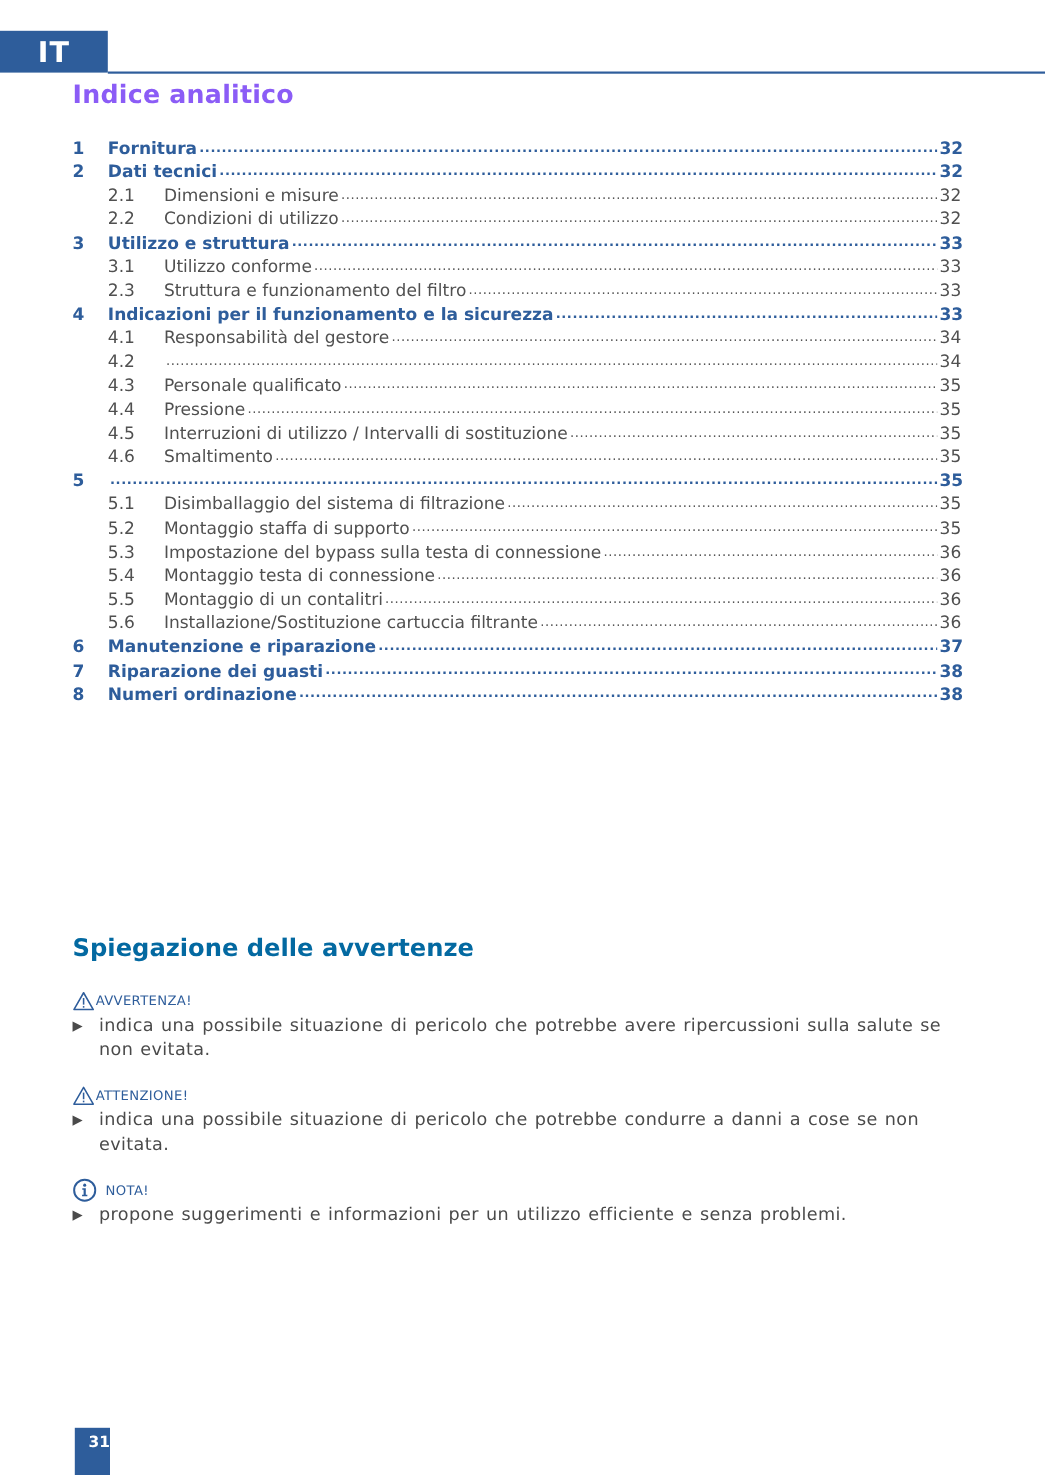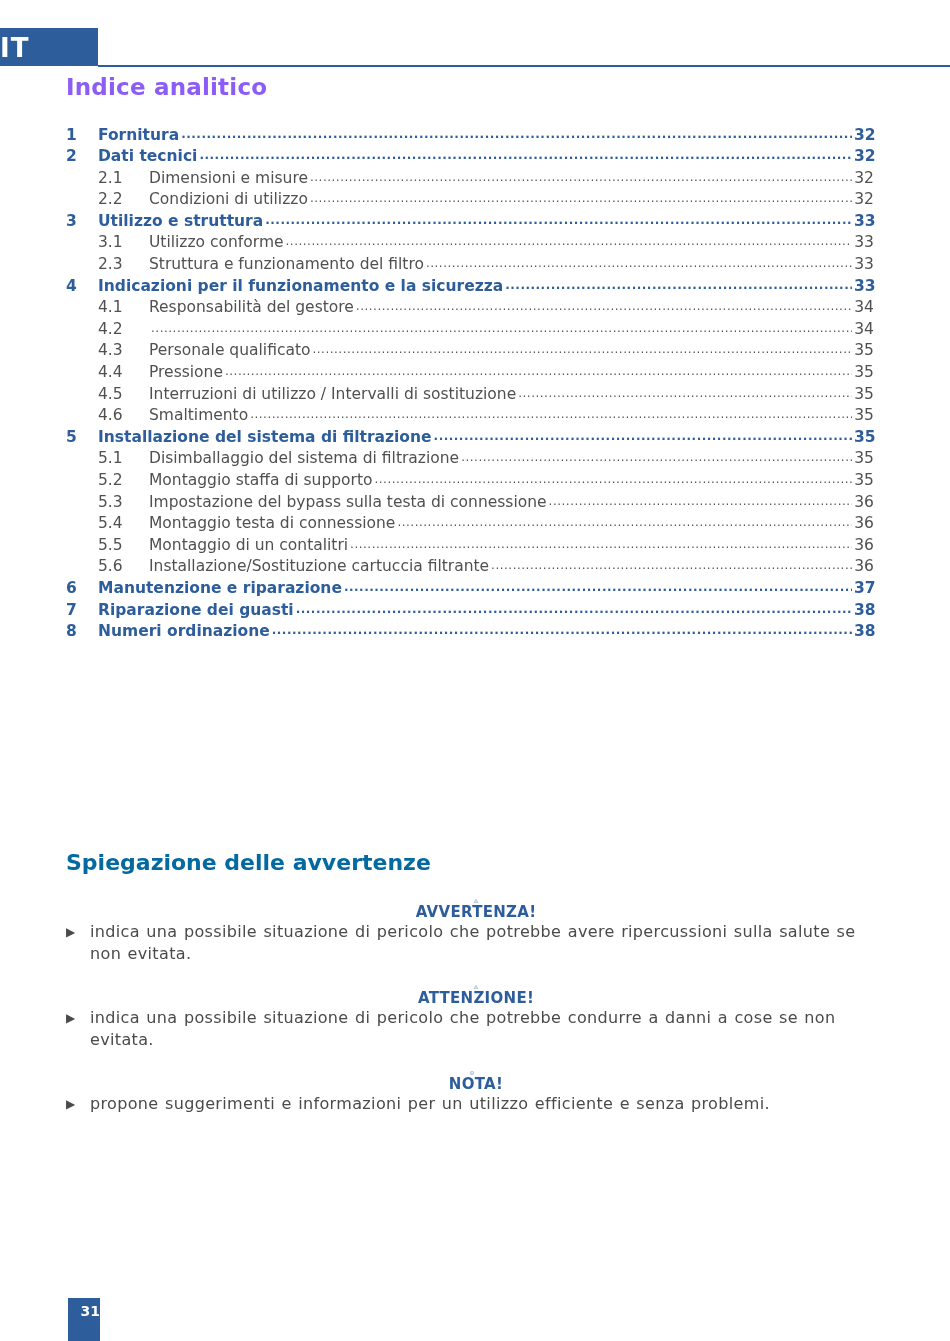--- a/index.html
+++ b/index.html
@@ -20,21 +20,21 @@
       left: 0;
       top: 28px;
       width: 98px;
       height: 38px;
       background: #2e5d9b;
       color: #ffffff;
       font-family: "DejaVu Sans", sans-serif;
       font-weight: bold;
       font-size: 26px;
       line-height: 40px;
-      text-align: left;
+      text-align: center;
       letter-spacing: 1px;
     }
     .header-rule {
       position: absolute;
       left: 98px;
       top: 65px;
       width: 852px;
       height: 2px;
       background: #2e5d9b;
     }
@@ -121,24 +121,23 @@
     .warn-block {
       position: absolute;
       left: 66px;
       width: 820px;
     }
     .warn-head {
       display: flex;
       align-items: center;
       height: 22px;
       color: #2e5d9b;
-      font-weight: bold;
-      font-size: 15px;
+      font-weight: normal;
+      font-size: 12px;
       letter-spacing: 0.3px;
-      flex-direction: column;
     }
     .warn-head .icon {
       display: inline-block;
       width: 20px;
       height: 18px;
       margin-right: 1px;
     }
     .warn-head .icon.info {
       margin-right: 8px;
       width: 22px;
@@ -263,21 +262,20 @@
       <span class="page">35</span>
     </div>
     <div class="toc-row sub">
       <span class="num">4.6</span>
       <span class="label">Smaltimento</span>
       <span class="dots"></span>
       <span class="page">35</span>
     </div>
     <div class="toc-row main">
       <span class="num">5</span>
-      <span class="label">Installazione del sistema di filtrazione</span>
       <span class="dots"></span>
       <span class="page">35</span>
     </div>
     <div class="toc-row sub">
       <span class="num">5.1</span>
       <span class="label">Disimballaggio del sistema di filtrazione</span>
       <span class="dots"></span>
       <span class="page">35</span>
     </div>
     <div class="toc-row sub">

